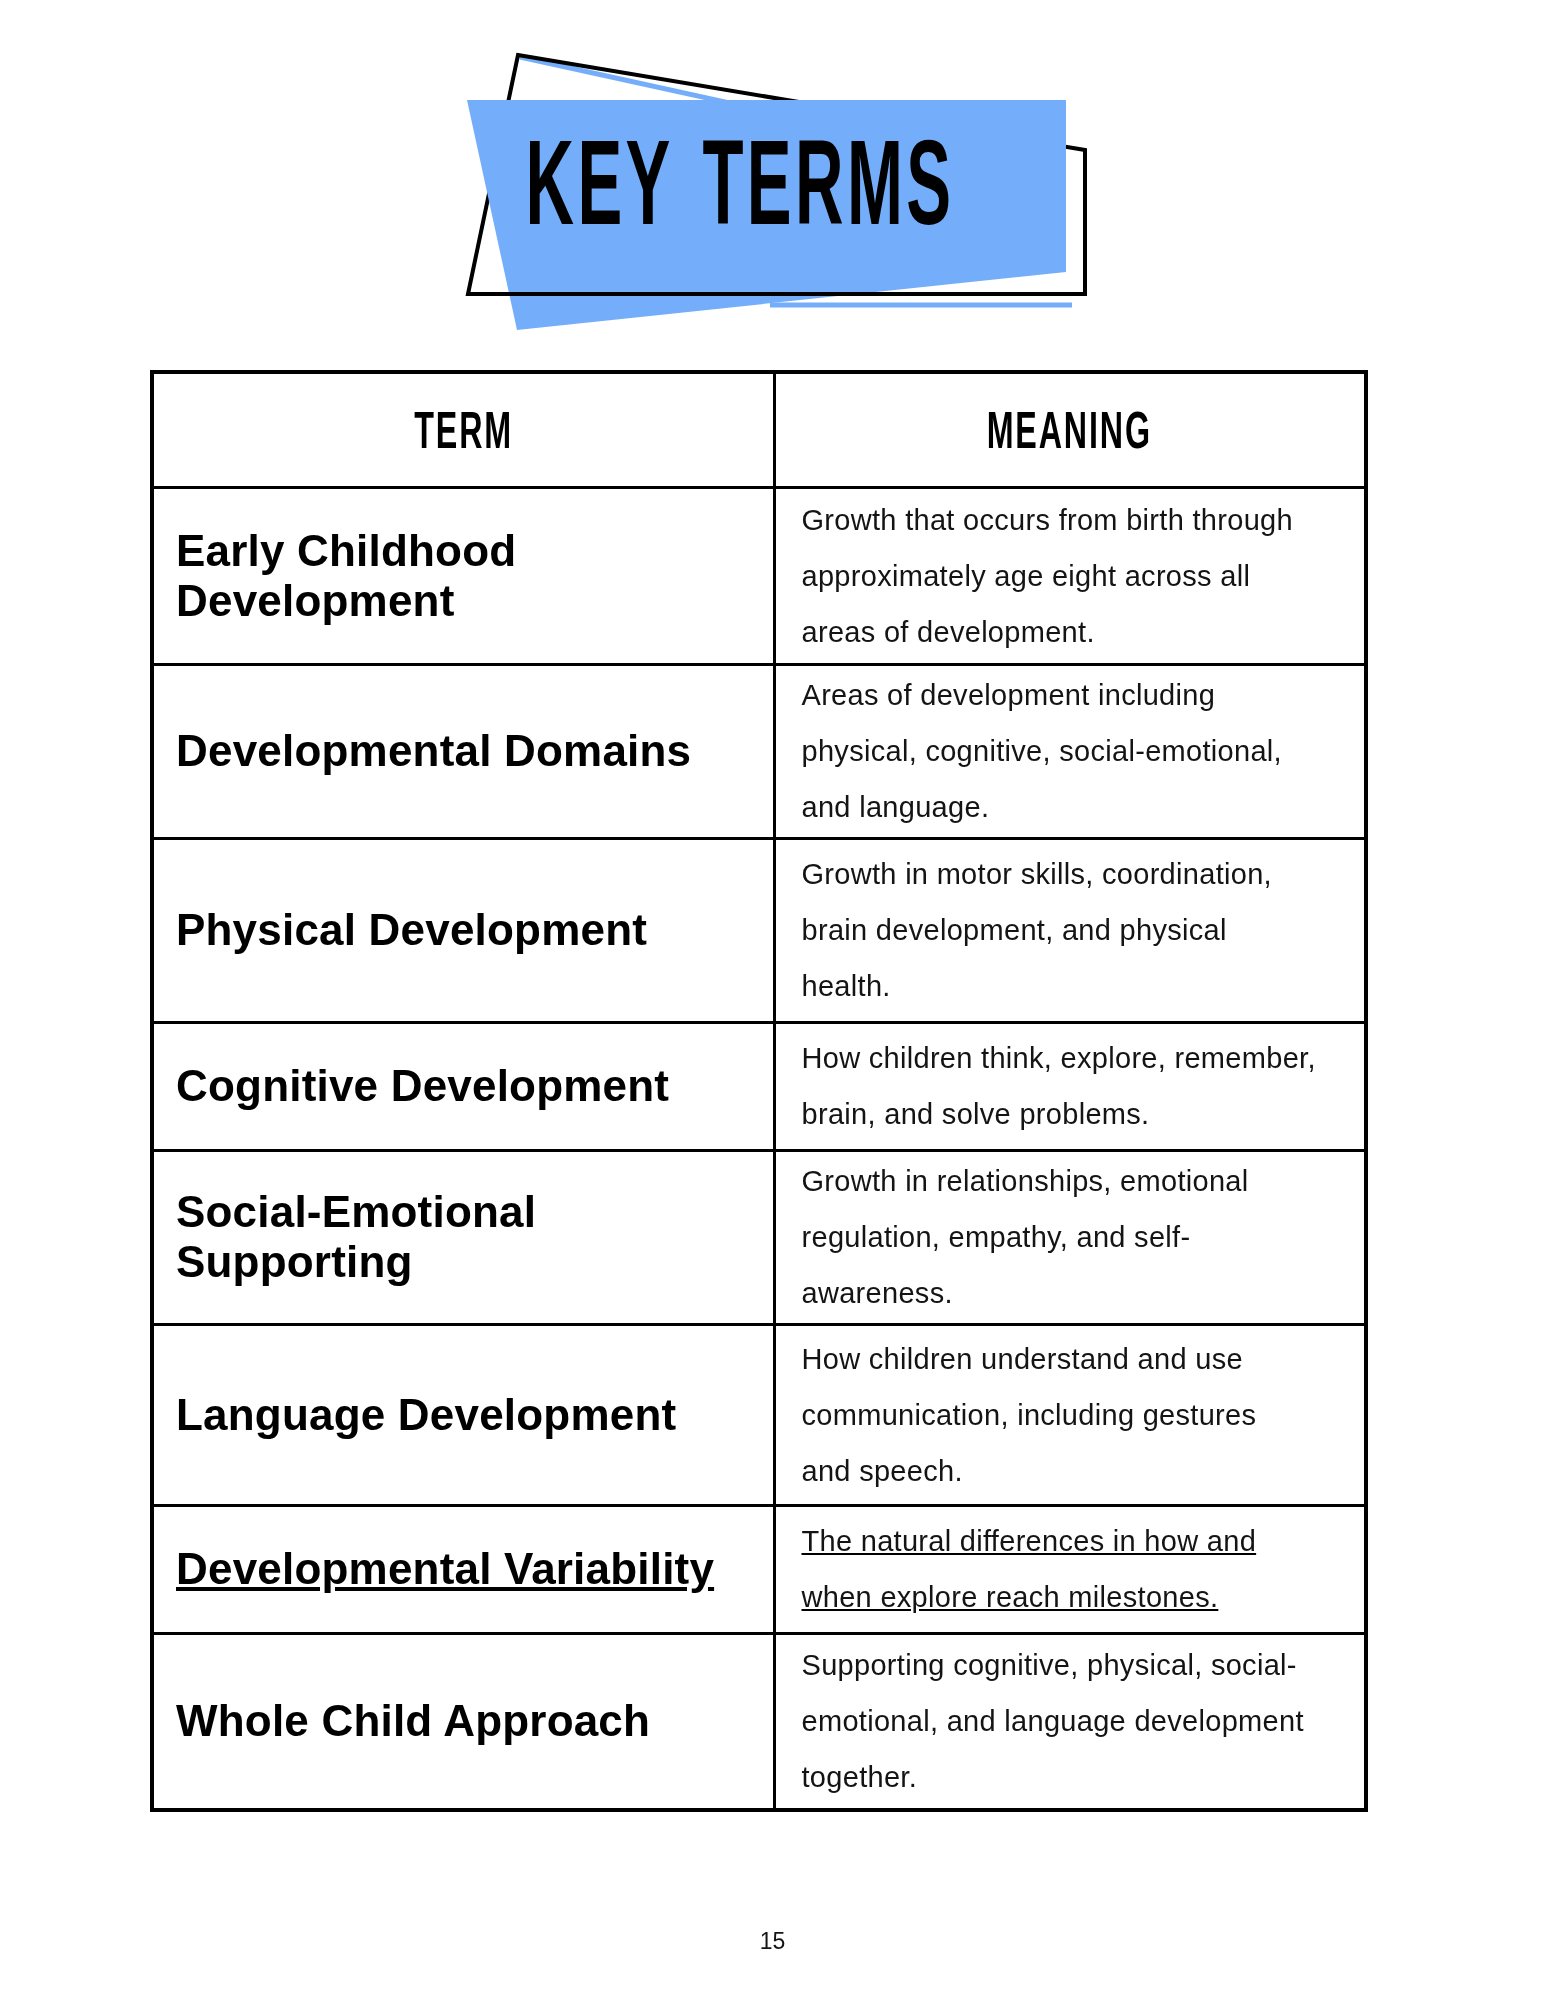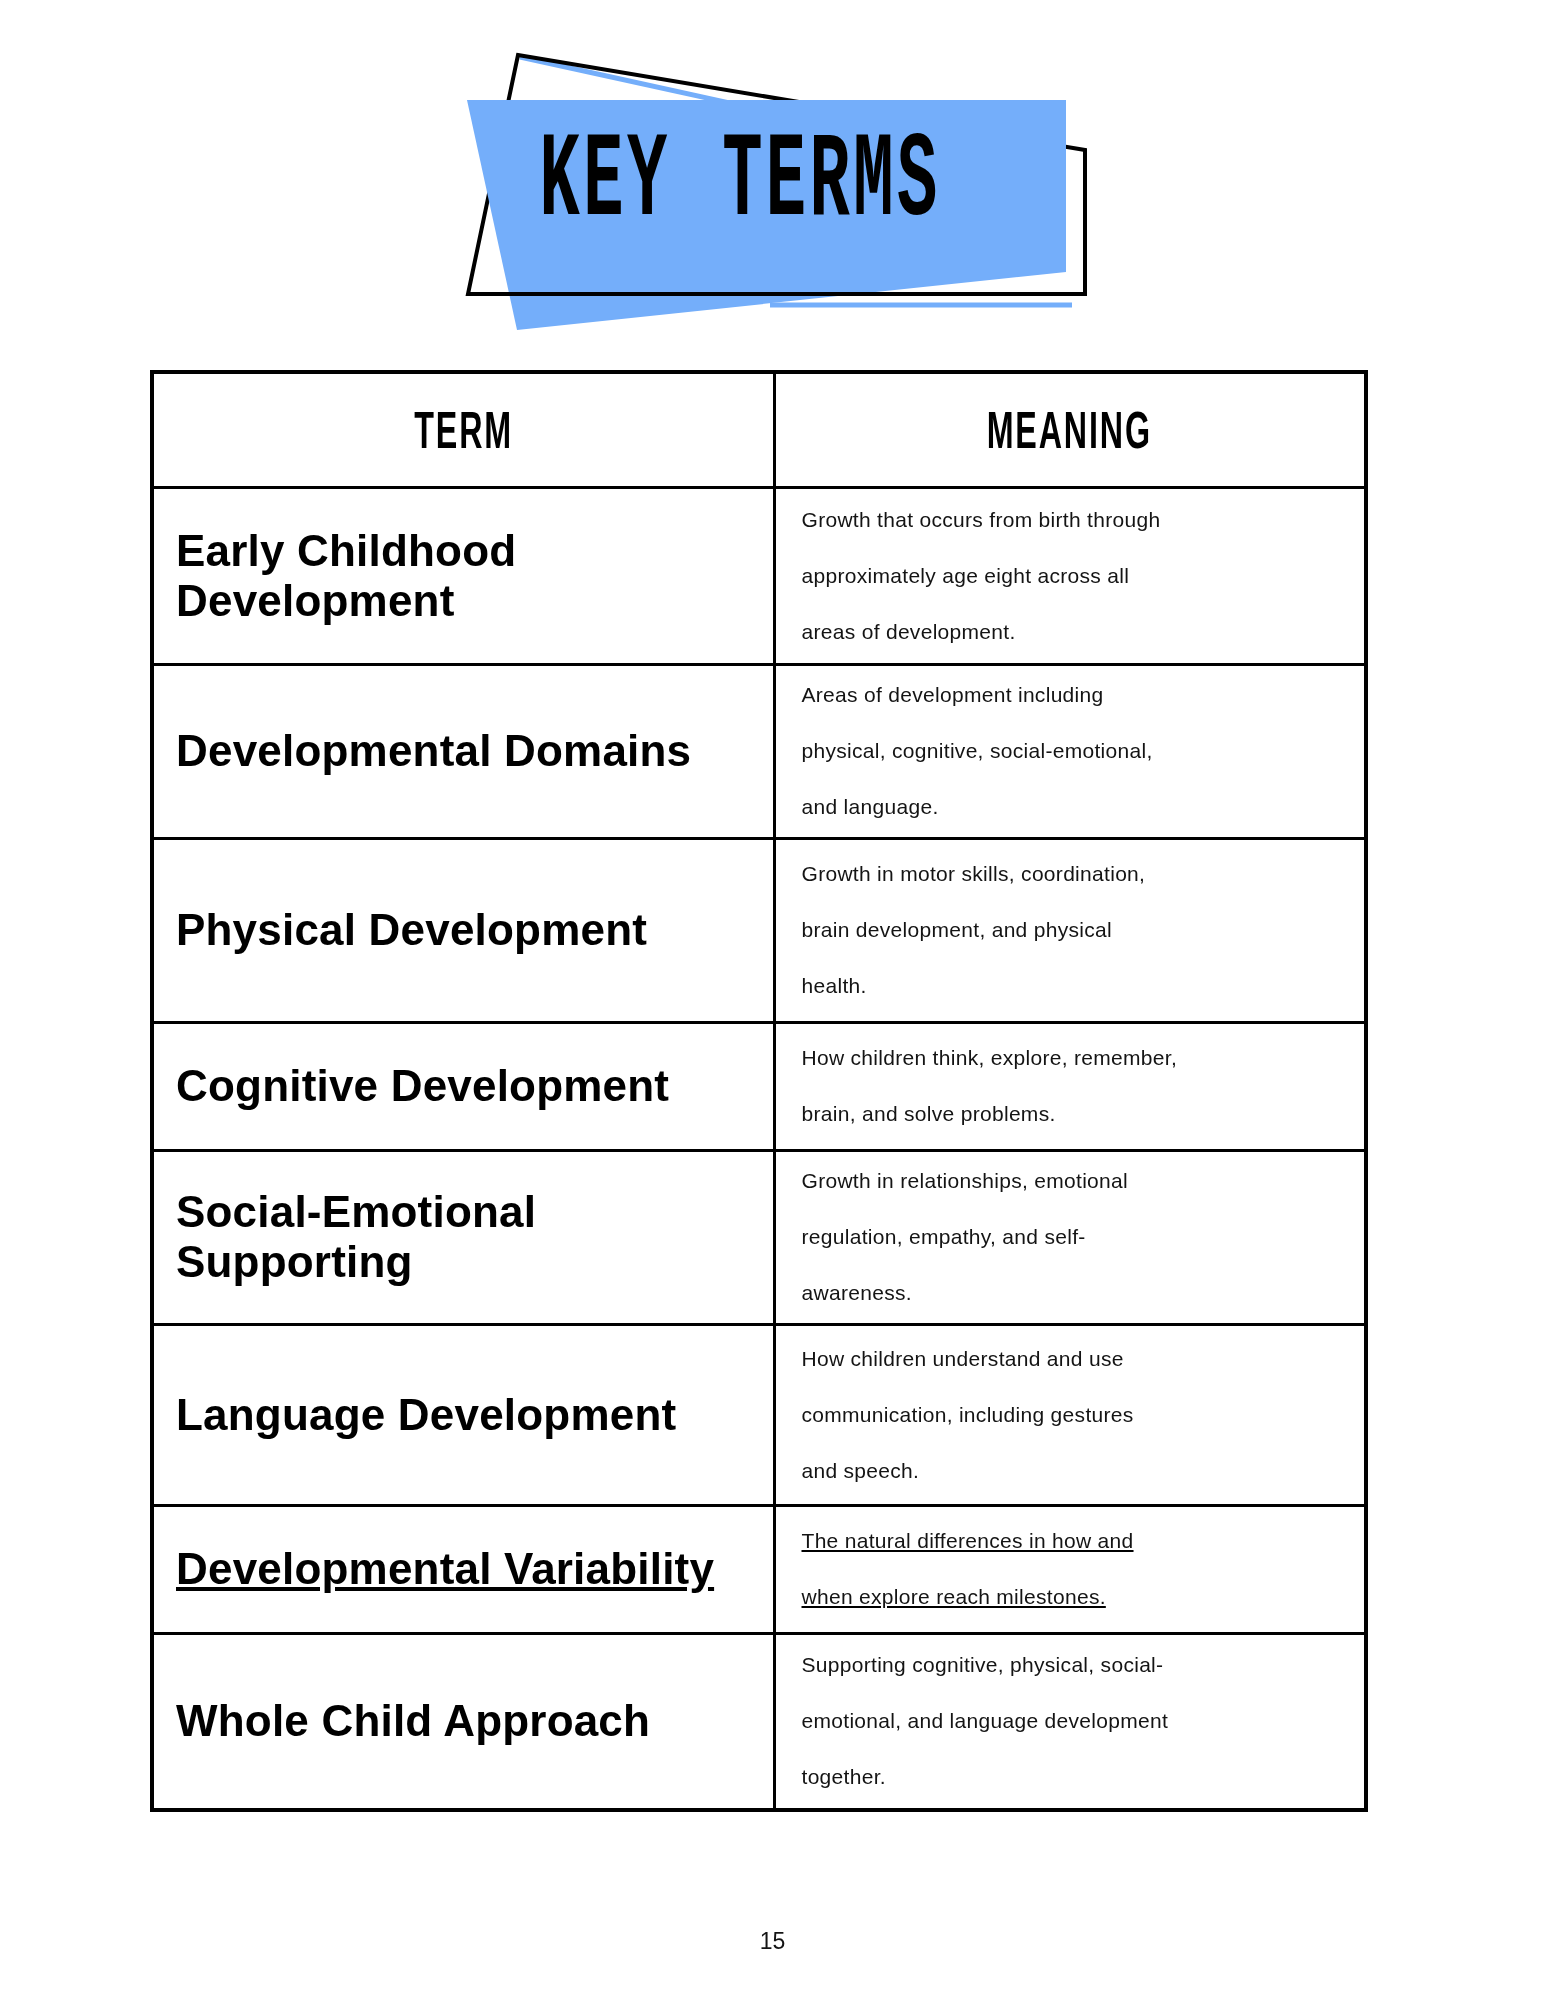--- a/index.html
+++ b/index.html
@@ -1,21 +1,21 @@
 <!DOCTYPE html>
 <html><head>
 <meta charset="utf-8">
 <style>
   html,body{margin:0;padding:0;background:#ffffff;}
   .page{
     position:relative;width:1545px;height:2000px;background:#ffffff;
     font-family:"Liberation Sans",sans-serif;overflow:hidden;color:#000;
   }
   
-  .banner{position:absolute;left:440px;top:30px;width:680px;height:335px;font-family:Liberation Mono, monospace;}
+  .banner{position:absolute;left:440px;top:30px;width:680px;height:335px;}
   .banner svg{position:absolute;left:0;top:0;}
   .banner-title-wrap{
     position:absolute;left:0;top:62px;width:600px;height:180px;
     display:flex;align-items:center;justify-content:center;pointer-events:none;
   }
   .banner-title{
     font-size:120px;font-weight:bold;letter-spacing:6px;word-spacing:14px;
     transform:scaleX(0.56);white-space:nowrap;color:#000;
   }
   
@@ -31,21 +31,21 @@
   .hdr{
     display:inline-block;font-size:52px;font-weight:bold;letter-spacing:3px;
     transform:scaleX(0.62);white-space:nowrap;
   }
   td{vertical-align:middle;}
   td.term{
     font-size:44px;font-weight:bold;letter-spacing:0.2px;
     padding:0 10px 0 22px;color:#000;
   }
   td.meaning{
-    font-size:21px;line-height:56px;letter-spacing:0.3px;
+    font-size:29px;line-height:56px;letter-spacing:0.3px;
     padding:0 10px 0 26px;white-space:pre-line;color:#141414;
   }
   tbody tr:nth-child(1){height:177px;}
   tbody tr:nth-child(2){height:174px;}
   tbody tr:nth-child(3){height:184px;}
   tbody tr:nth-child(4){height:128px;}
   tbody tr:nth-child(5){height:174px;}
   tbody tr:nth-child(6){height:181px;}
   tbody tr:nth-child(7){height:128px;text-decoration:underline;}
   tbody tr:nth-child(8){height:177px;}

